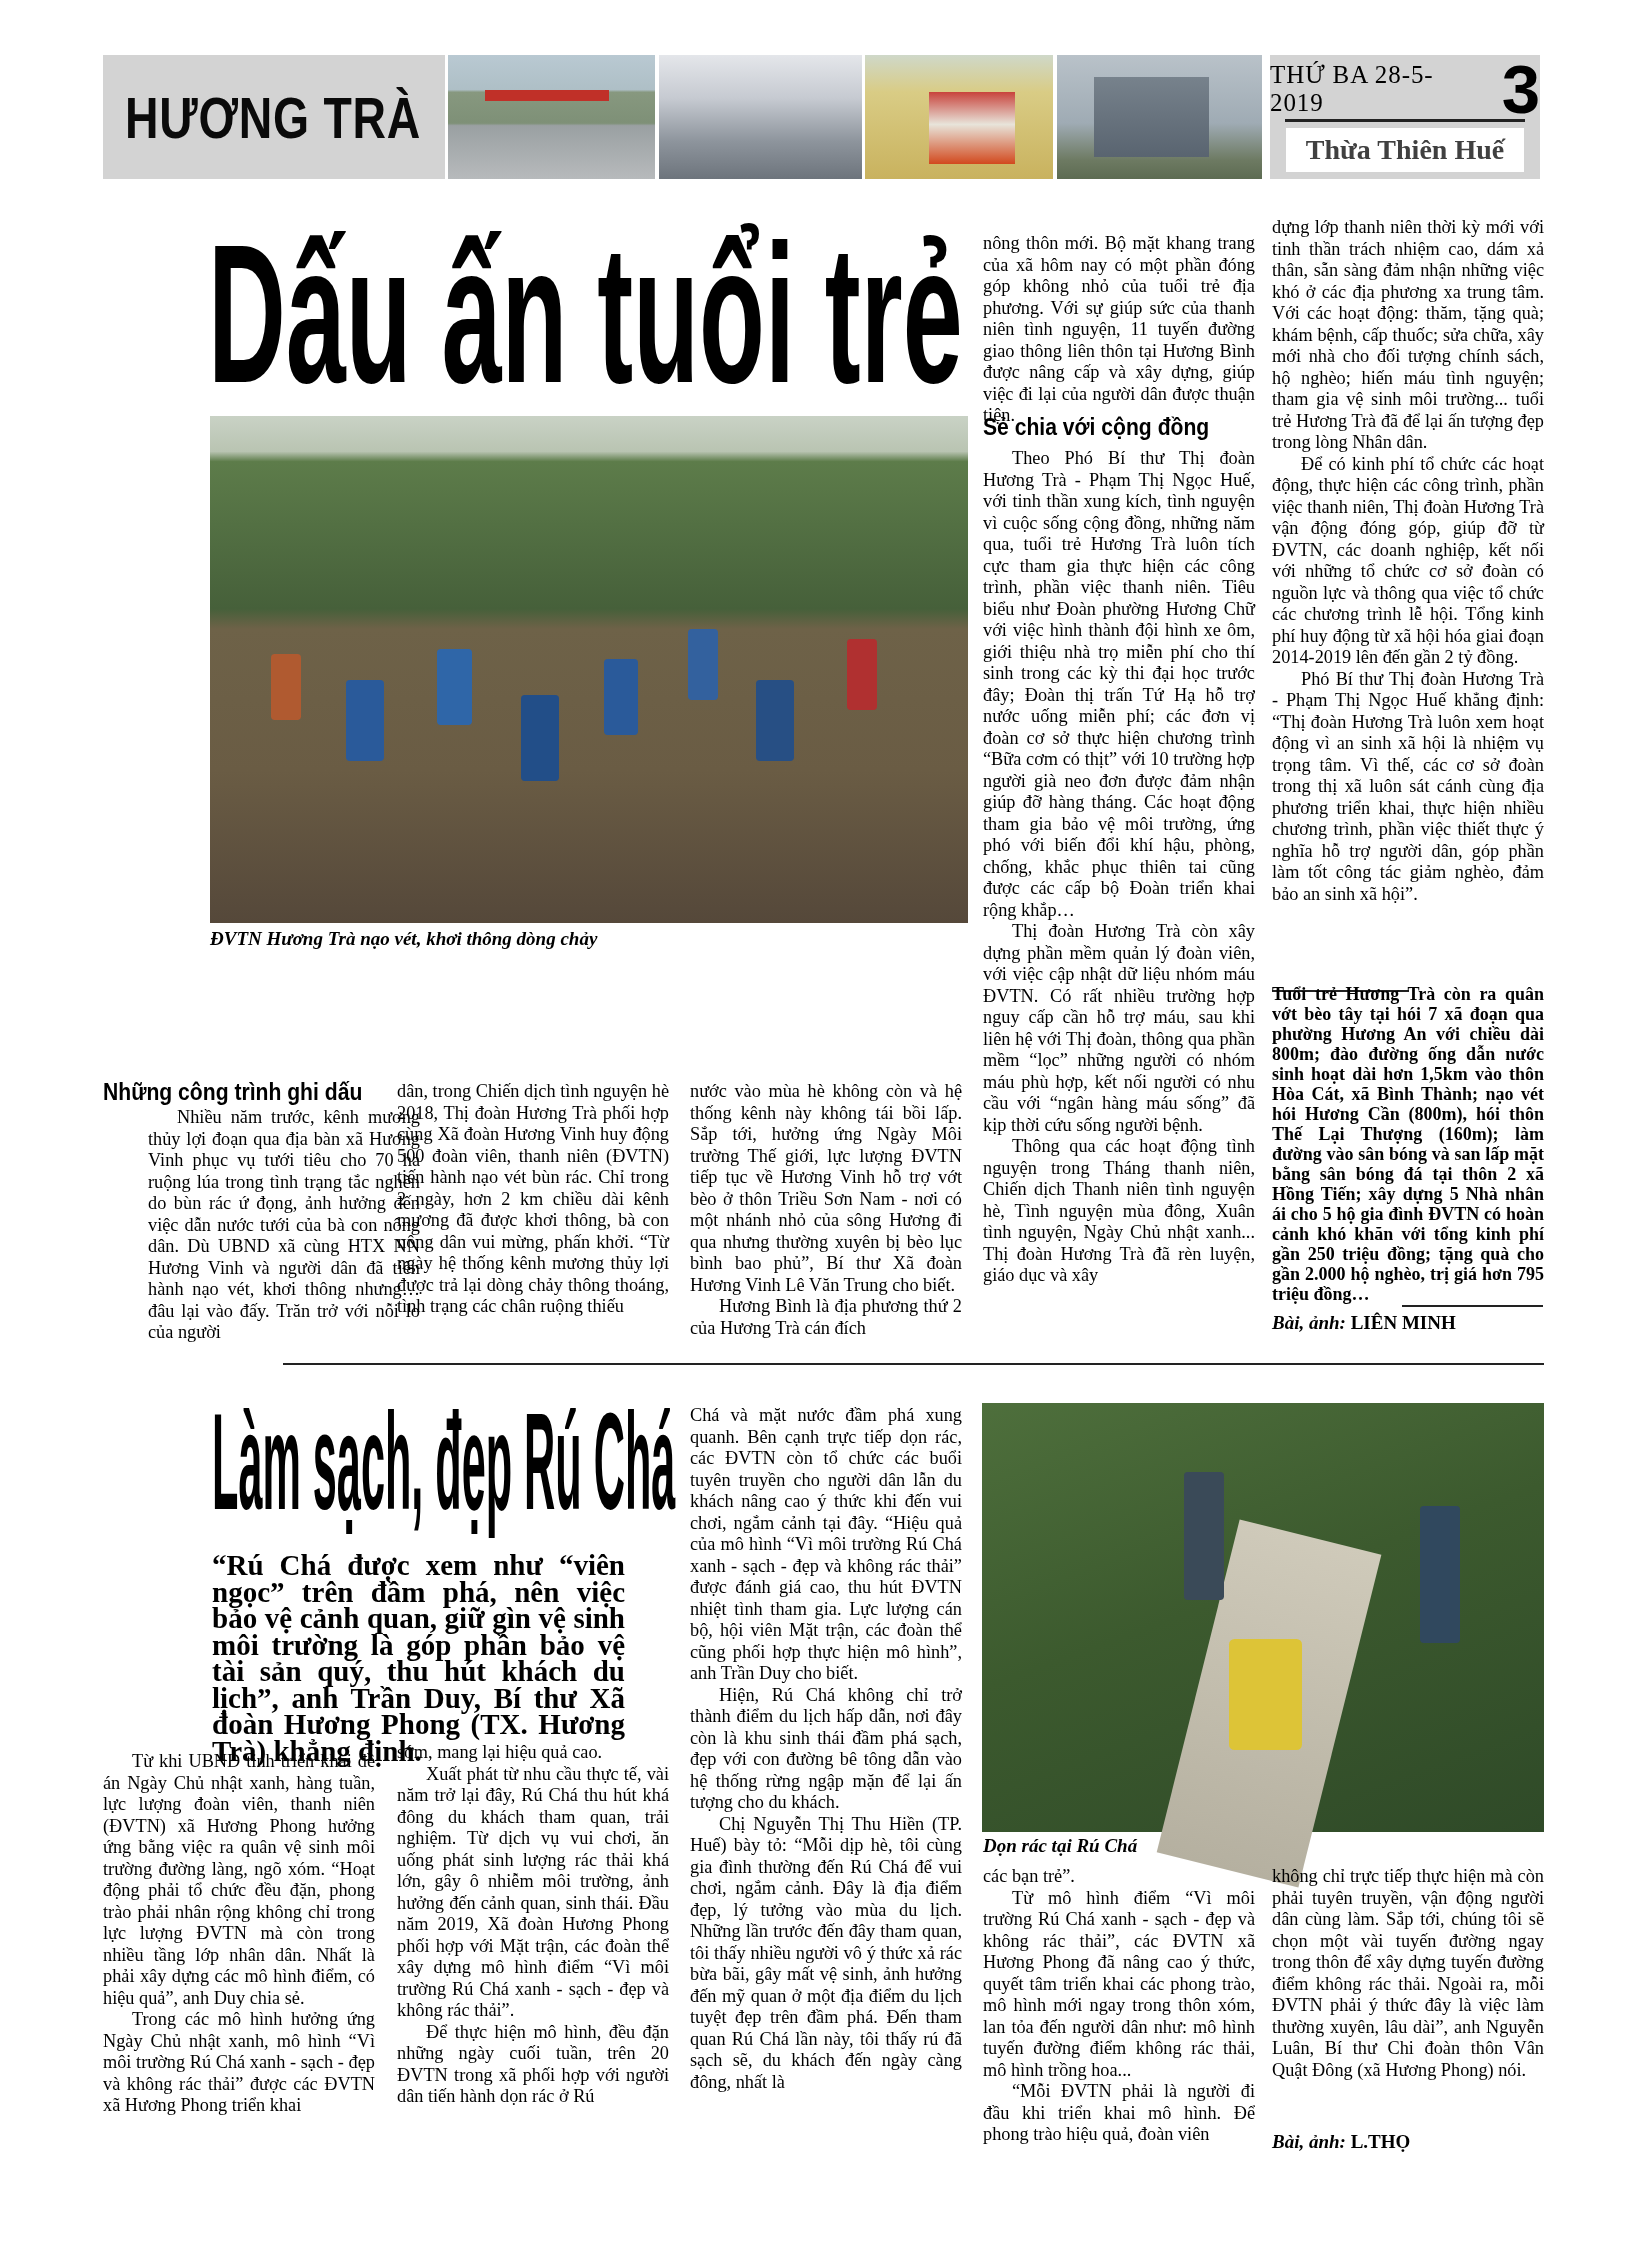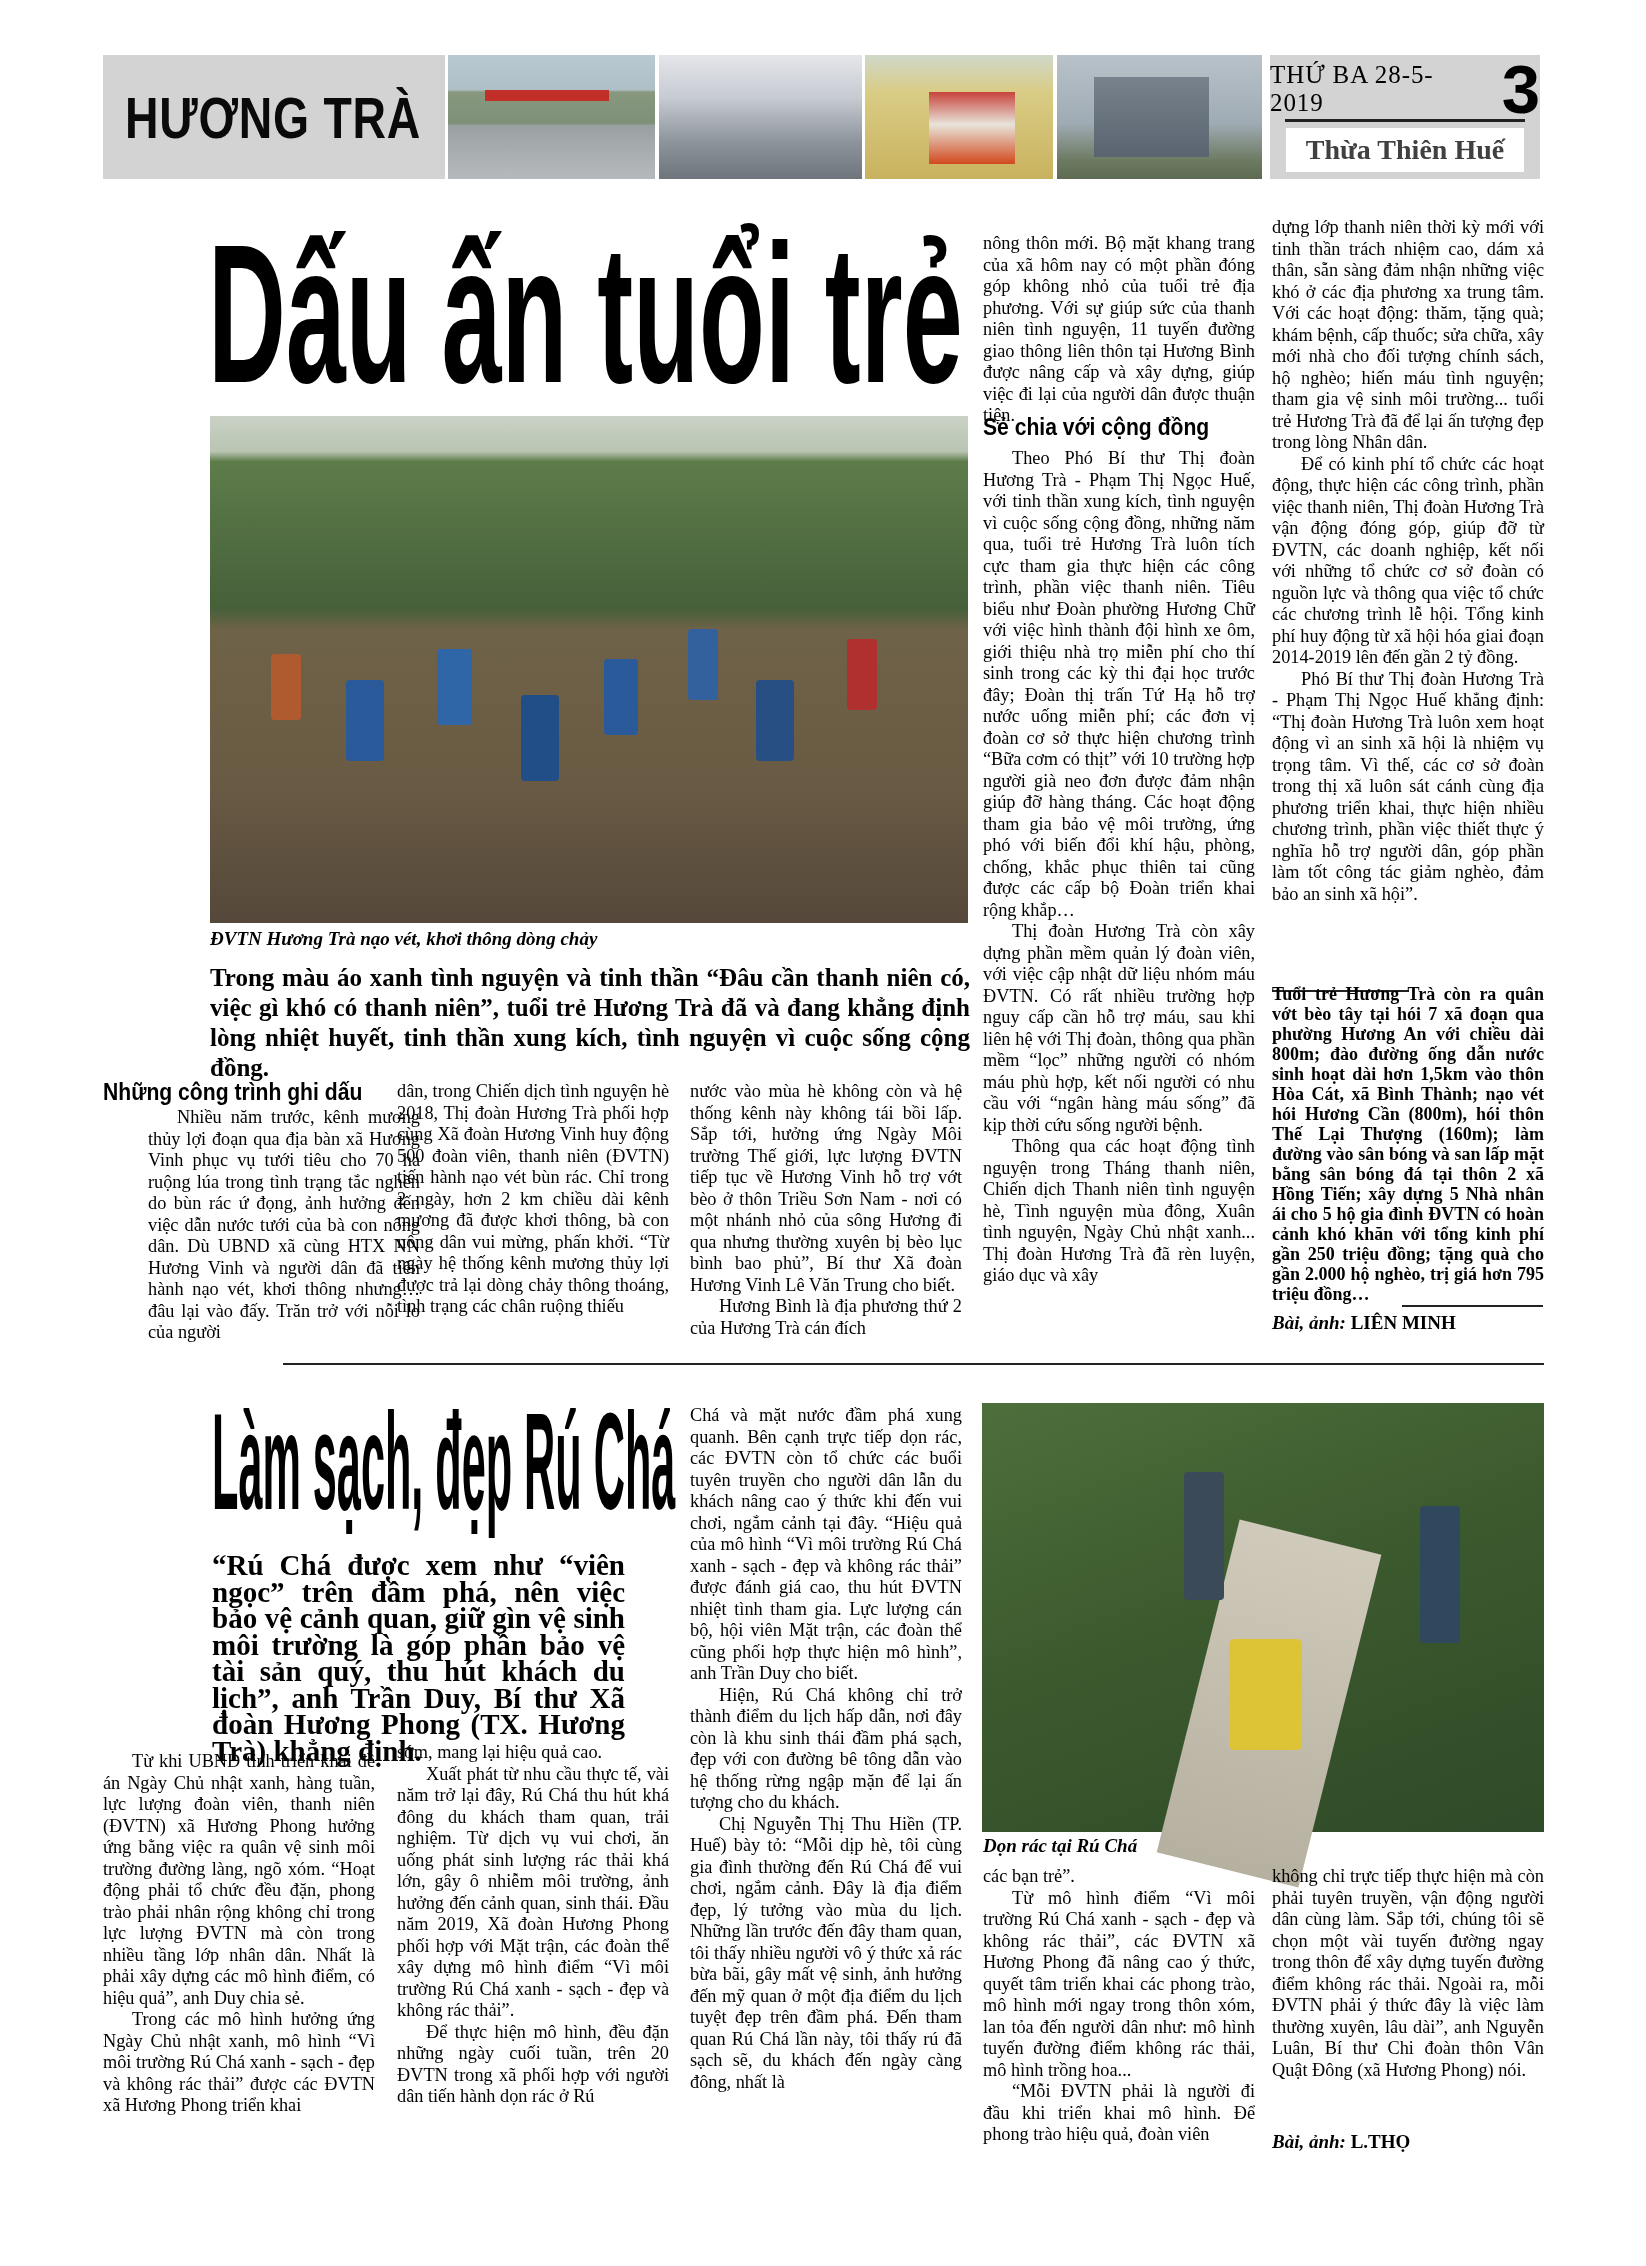--- a/index.html
+++ b/index.html
@@ -90,21 +90,20 @@
     <div class="fig" style="left:30%;top:46%;width:4.5%;height:15%;background:#2f66a8;"></div>
     <div class="fig" style="left:41%;top:55%;width:5%;height:17%;background:#224e88;"></div>
     <div class="fig" style="left:52%;top:48%;width:4.5%;height:15%;background:#2a5a9a;"></div>
     <div class="fig" style="left:63%;top:42%;width:4%;height:14%;background:#33619e;"></div>
     <div class="fig" style="left:72%;top:52%;width:5%;height:16%;background:#274f84;"></div>
     <div class="fig" style="left:84%;top:44%;width:4%;height:14%;background:#b03030;"></div>
     <div class="fig" style="left:8%;top:47%;width:4%;height:13%;background:#b05a30;"></div>
   </div>
   <div class="abs caption" style="left:210px;top:928px;">ĐVTN Hương Trà nạo vét, khơi thông dòng chảy</div>
 
-  <div class="abs intro intro1">Trong màu áo xanh tình nguyện và tinh thần “Đâu cần thanh niên có, việc gì khó có thanh niên”, tuổi trẻ Hương Trà đã và đang khẳng định lòng nhiệt huyết, tinh thần xung kích, tình nguyện vì cuộc sống cộng đồng.</div>
 
   <div class="abs kicker" style="left:103px;top:1078px;">Những công trình ghi dấu</div>
 
   <div class="col" style="left:103px;top:1107px;margin-left:45px;">
     <p class="ind">Nhiều năm trước, kênh mương thủy lợi đoạn qua địa bàn xã Hương Vinh phục vụ tưới tiêu cho 70 ha ruộng lúa trong tình trạng tắc nghẽn do bùn rác ứ đọng, ảnh hưởng đến việc dẫn nước tưới của bà con nông dân. Dù UBND xã cùng HTX NN Hương Vinh và người dân đã tiến hành nạo vét, khơi thông nhưng… đâu lại vào đấy. Trăn trở với nỗi lo của người</p>
   </div>
   <div class="col" style="left:397px;top:1081px;">
     <p>dân, trong Chiến dịch tình nguyện hè 2018, Thị đoàn Hương Trà phối hợp cùng Xã đoàn Hương Vinh huy động 500 đoàn viên, thanh niên (ĐVTN) tiến hành nạo vét bùn rác. Chỉ trong 2 ngày, hơn 2 km chiều dài kênh mương đã được khơi thông, bà con nông dân vui mừng, phấn khởi. “Từ ngày hệ thống kênh mương thủy lợi được trả lại dòng chảy thông thoáng, tình trạng các chân ruộng thiếu</p>
   </div>
   <div class="col" style="left:690px;top:1081px;">

